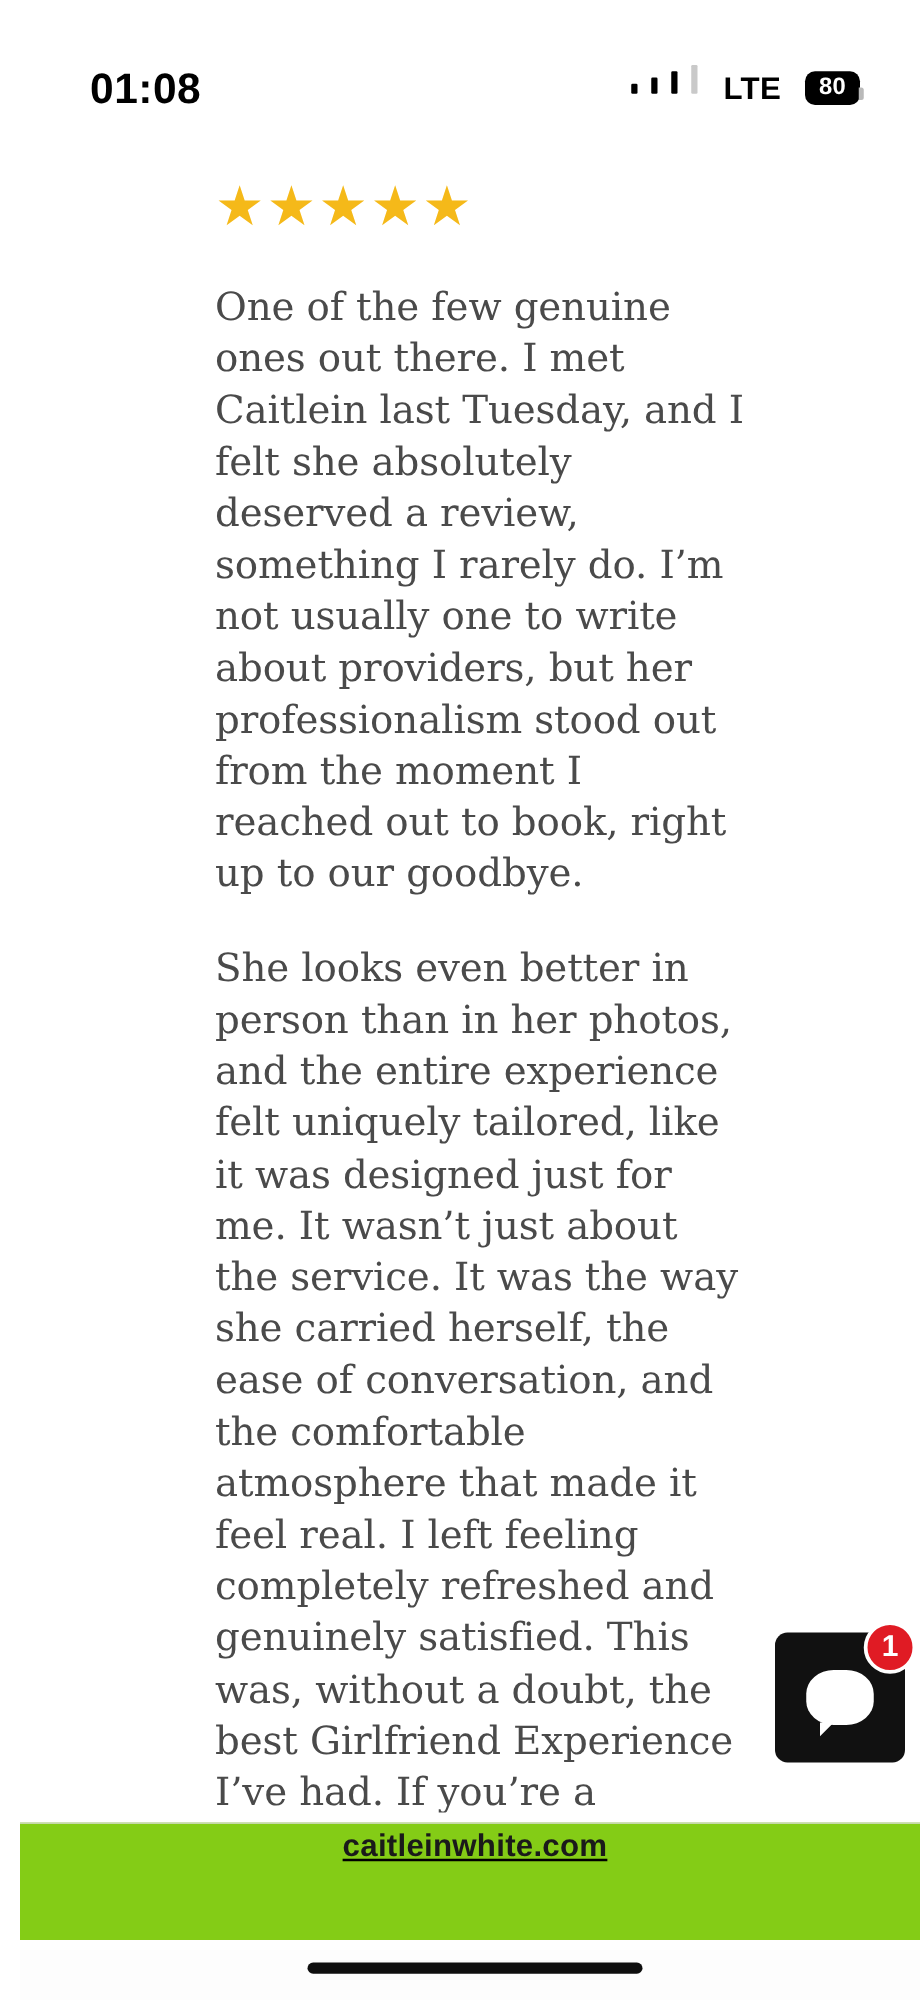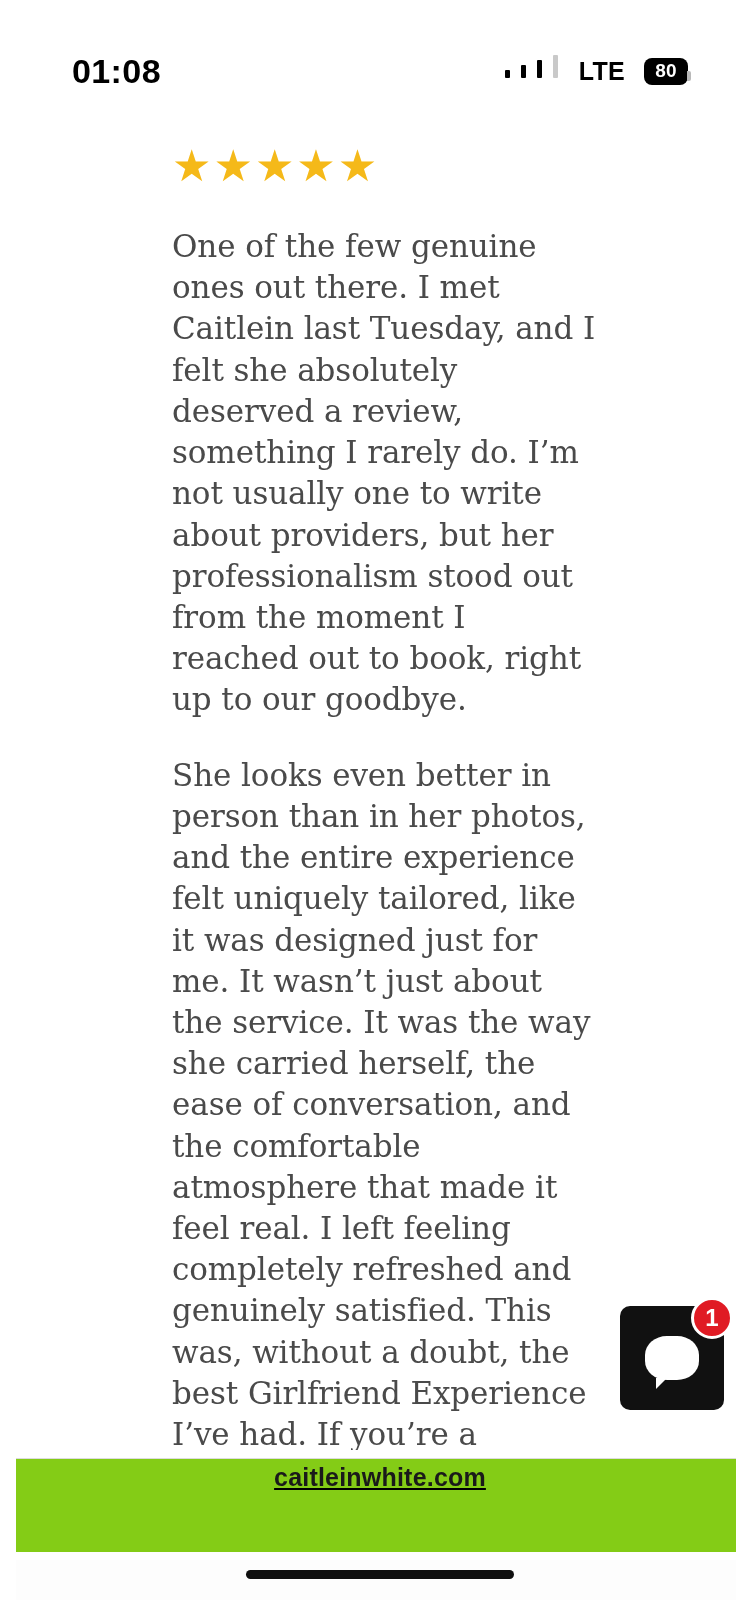--- a/index.html
+++ b/index.html
@@ -31,21 +31,21 @@
   }
   .status-time {
     font-size: 34px;
     font-weight: 600;
     letter-spacing: 0.4px;
     color: #000;
     padding-top: 6px;
   }
   .status-right {
     display: flex;
-    align-items: center;
+    align-items: flex-start;
     gap: 11px;
     padding-top: 6px;
   }
   .signal {
     display: flex;
     align-items: flex-end;
     gap: 3px;
     height: 22px;
   }
   .signal i { width: 5px; background: #000; border-radius: 1px; display: block; }

